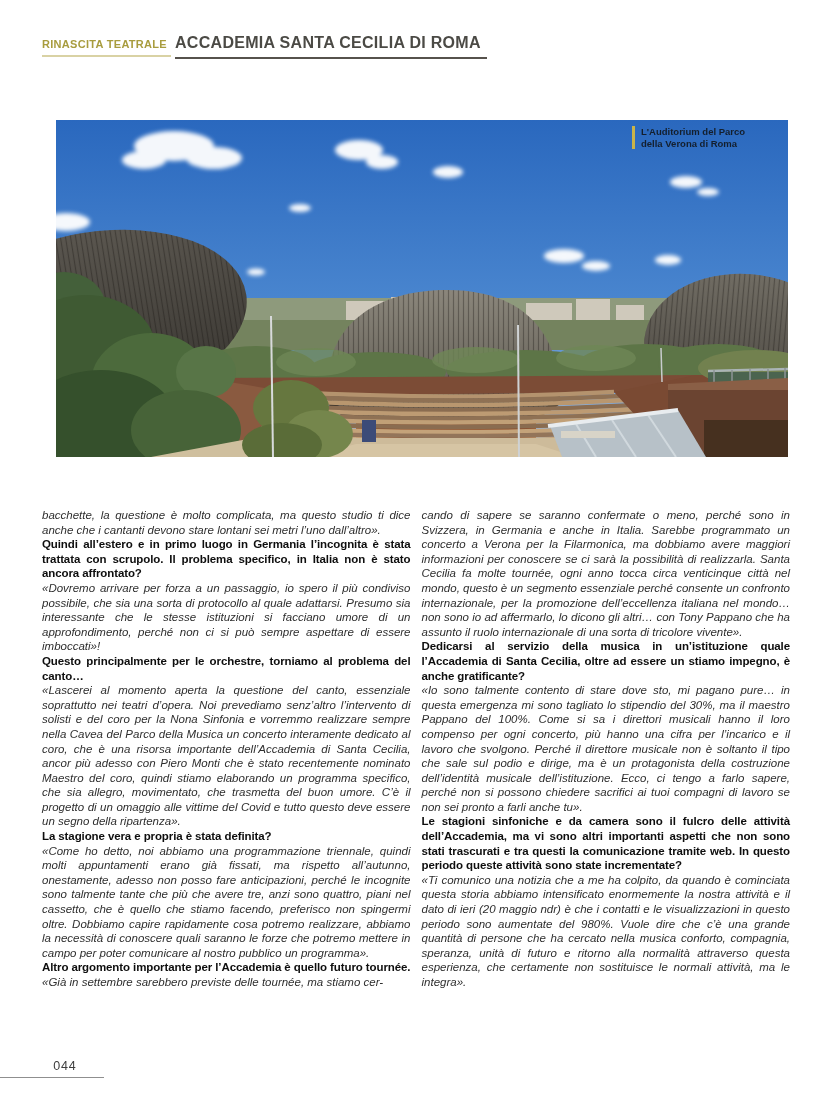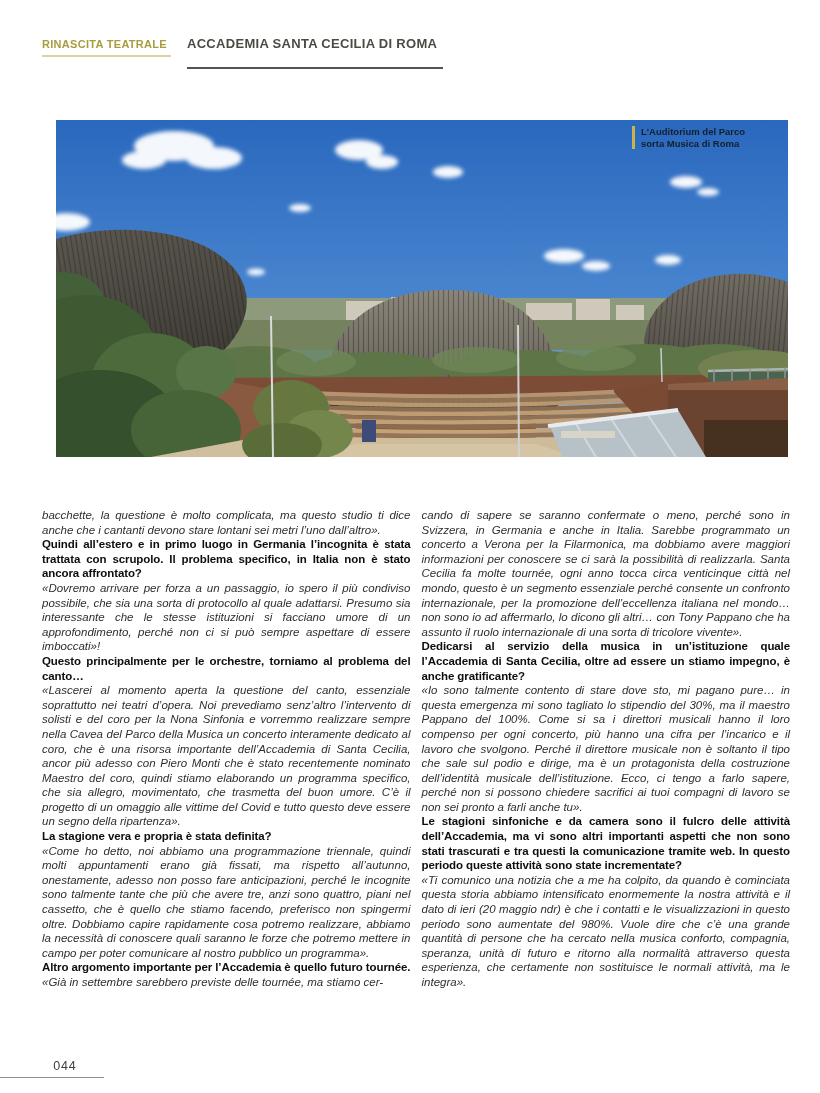--- a/index.html
+++ b/index.html
@@ -8,22 +8,22 @@
     font-family:"Liberation Sans",sans-serif;overflow:hidden;margin:0 auto;
   }
   
   .hdr{position:absolute;top:34px;left:42px;white-space:nowrap;}
   .hdr .kicker{
     display:inline-block;font-size:11px;font-weight:bold;letter-spacing:.3px;
     color:#a89c3e;border-bottom:2px solid #d9d2a4;padding:0 4px 5px 0;
     transform-origin:left top;
   }
   .hdr .title{
-    display:inline-block;font-size:13px;font-weight:bold;letter-spacing:.3px;
-    color:#4b4a45;border-bottom:2px solid #56524c;padding:0 6px 16px 0;margin-left:16px;
+    display:inline-block;font-size:16px;font-weight:bold;letter-spacing:.3px;
+    color:#4b4a45;border-bottom:2px solid #56524c;padding:0 6px 5px 0;margin-left:4px;
   }
   
   .photo{position:absolute;left:56px;top:120px;width:732px;height:337px;margin:0;overflow:hidden;}
   .photo svg{display:block;width:100%;height:100%;}
   .caption{
     position:absolute;left:576px;top:6px;width:128px;
     border-left:3px solid #c9b44a;padding-left:6px;
     font-size:9.5px;line-height:11.5px;color:#141f2d;font-weight:bold;
   }
   
@@ -197,21 +197,21 @@
           <line x1="556" y1="300" x2="580" y2="337"></line>
         <line x1="592" y1="295" x2="620" y2="337"></line>
       </g>
       <rect x="505" y="311" width="54" height="7" fill="#d8d4c8"></rect>
 
       <line x1="215" y1="196" x2="217" y2="337" stroke="#d8dadb" stroke-width="2"></line>
       <line x1="462" y1="205" x2="463" y2="337" stroke="#cfd2d4" stroke-width="2"></line>
       <line x1="605" y1="228" x2="606" y2="262" stroke="#c8cccd" stroke-width="1.5"></line>
     </svg>
     <figcaption class="caption">
-      <span>L'Auditorium del Parco sorta Musica di Roma</span>
+      <span>L'Auditorium del Parco della Verona di Roma</span>
     </figcaption>
   </figure>
 
   <main class="columns">
     <div class="col">
         <p class="answer">bacchette, la questione è molto complicata, ma questo studio ti dice anche che i cantanti devono stare lontani sei metri l’uno dall’altro».</p>
         <p class="question">Quindi all’estero e in primo luogo in Germania l’incognita è stata trattata con scrupolo. Il problema specifico, in Italia non è stato ancora affrontato?</p>
         <p class="answer">«Dovremo arrivare per forza a un passaggio, io spero il più condiviso possibile, che sia una sorta di protocollo al quale adattarsi. Presumo sia interessante che le stesse istituzioni si facciano umore di un approfondimento, perché non ci si può sempre aspettare di essere imboccati»!</p>
         <p class="question">Questo principalmente per le orchestre, torniamo al problema del canto…</p>
         <p class="answer">«Lascerei al momento aperta la questione del canto, essenziale soprattutto nei teatri d’opera. Noi prevediamo senz’altro l’intervento di solisti e del coro per la Nona Sinfonia e vorremmo realizzare sempre nella Cavea del Parco della Musica un concerto interamente dedicato al coro, che è una risorsa importante dell’Accademia di Santa Cecilia, ancor più adesso con Piero Monti che è stato recentemente nominato Maestro del coro, quindi stiamo elaborando un programma specifico, che sia allegro, movimentato, che trasmetta del buon umore. C’è il progetto di un omaggio alle vittime del Covid e tutto questo deve essere un segno della ripartenza».</p>

